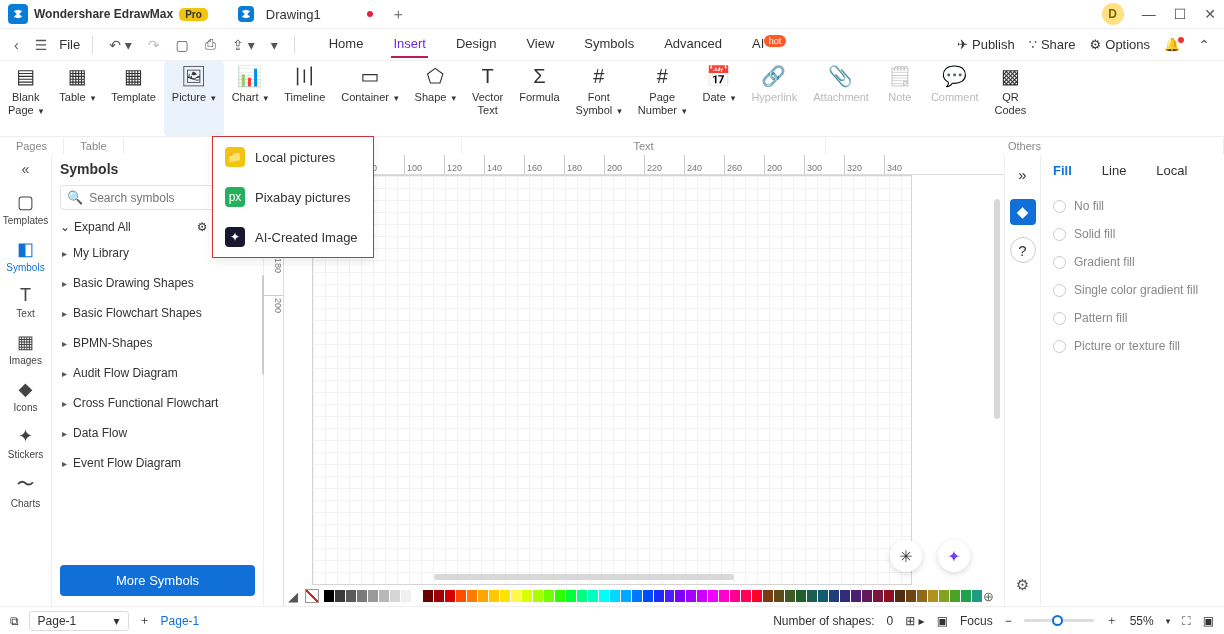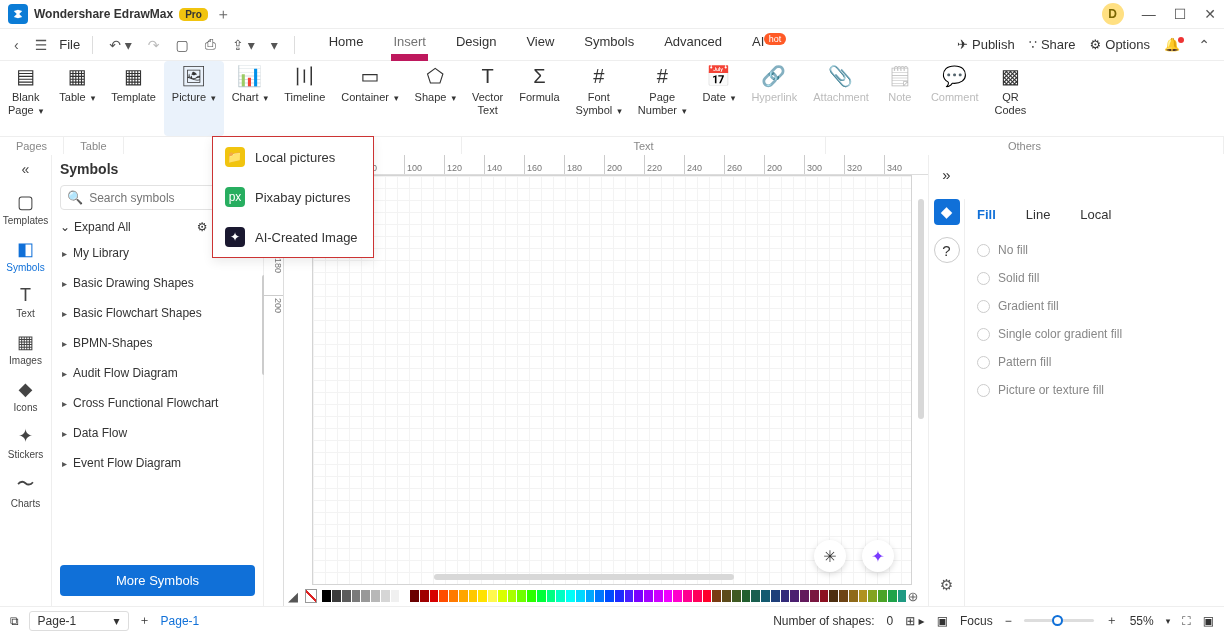--- a/index.html
+++ b/index.html
@@ -15,21 +15,21 @@
 .win-ctrl { margin-left:auto; display:flex; align-items:center; gap:18px; }
 .avatar { width:22px; height:22px; border-radius:50%; background:#ffe082; color:#7b6600; font-weight:700; display:flex; align-items:center; justify-content:center; font-size:12px; }
 .win-btn { font-size:14px; color:#555; }
 
 .menu-bar { height:32px; display:flex; align-items:center; border-top:1px solid #eee; padding:0 10px; font-size:13px; position:relative; }
 .menu-bar .mb-left { display:flex; align-items:center; gap:8px; }
 .menu-bar .mb-icon { color:#555; font-size:14px; padding:2px 4px; }
 .menu-bar .mb-sep { width:1px; height:18px; background:#ddd; margin:0 4px; }
 .menu-tabs { display:flex; gap:26px; margin-left:28px; }
 .menu-tab { color:#333; padding:5px 2px; position:relative; }
-.menu-tab.active { color:#737373; font-weight:500; border-bottom:7px solid #be185d; }
+.menu-tab.active { color:#6d28d9; font-weight:500; border-bottom:2px solid #be185d; }
 .ai-badge { position:absolute; top:-8px; right:-20px; background:#ff5a26; color:#fff; font-size:9px; padding:1px 5px; border-radius:7px;margin-top:12px; }
 .menu-right { margin-left:auto; display:flex; align-items:center; gap:14px; color:#333; }
 .menu-right .item { display:flex; align-items:center; gap:4px; }
 .menu-right .red-dot { width:6px; height:6px; border-radius:50%; background:#e33; position:absolute; top:0; right:-4px; }
 
 .ribbon { height:76px; display:flex; border-top:1px solid #eee; }
 .ribbon-btn { display:flex; flex-direction:column; align-items:center; justify-content:flex-start; padding:2px 8px; min-width:46px; color:#333; }
 .ribbon-btn.disabled { color:#bbb; }
 .ribbon-btn.selected { background:#eaf2fb; border-radius:4px; }
 .ribbon-icon { font-size:20px; height:26px; display:flex; align-items:center; justify-content:center; }
@@ -73,21 +73,21 @@
 .color-strip { position:absolute; bottom:0; left:0; right:0; height:20px; display:flex; align-items:center; padding-left:24px; gap:1px; }
 .color-strip .sw { width:10px; height:12px; }
 .color-strip .diag { width:14px; height:14px; border:1px solid #999; background:linear-gradient(45deg, transparent 45%, #d22 45% 55%, transparent 55%); margin-right:4px; }
 .color-strip .add { margin-left:auto; margin-right:10px; color:#666;}
 
 .right-rail { width:36px; border-left:1px solid #eee; display:flex; flex-direction:column; align-items:center; padding-top:6px; gap:12px; }
 .rr-btn { width:26px; height:26px; display:flex; align-items:center; justify-content:center; border-radius:4px; font-size:15px; }
 .rr-btn.primary { background:#1070d8; color:#fff; }
 .rr-gear { margin-top:auto; margin-bottom:8px; color:#555; }
 
-.right-panel { width:260px; border-left:1px solid #eee; padding:8px 12px;margin-top:44px; }
+.right-panel { width:184px; border-left:1px solid #eee; padding:8px 12px; }
 .rp-tabs { display:flex; gap:30px; font-size:13px; margin-bottom:14px; }
 .rp-tab.active { color:#1070d8; font-weight:600; }
 .rp-opt { display:flex; align-items:center; gap:8px; padding:7px 0; color:#888; font-size:12px; }
 .rp-opt .radio { width:13px; height:13px; border:1.5px solid #ccc; border-radius:50%; }
 
 .dropdown { position:absolute; top:136px; left:212px; width:162px; background:#fff; border:1px solid #c33; box-shadow:0 4px 10px rgba(0,0,0,.08); z-index:50; }
 .dd-item { display:flex; align-items:center; gap:10px; padding:10px 12px; font-size:13px; }
 .dd-ic { width:20px; height:20px; border-radius:4px; display:flex; align-items:center; justify-content:center; font-size:12px; color:#fff; }
 
 .status-bar { position:absolute; bottom:0; left:0; right:0; height:28px; border-top:1px solid #eee; display:flex; align-items:center; padding:0 10px; font-size:12px; color:#333; gap:10px; }
@@ -101,20 +101,29 @@
 <body>
 
 <div class="title-bar">
   <div class="logo-box">
     <svg viewBox="0 0 20 20">
         <path d="M3 5 L10 3 L17 5 L12 10 L17 15 L10 17 L3 15 L8 10 Z" fill="#fff"></path>
       </svg>
   </div>
   <span class="app-name">Wondershare EdrawMax</span>
   <span class="pro-badge">Pro</span>
+  <div class="doc-tab">
+    <div class="logo-box" style="width:16px;height:16px">
+        <svg viewBox="0 0 20 20">
+          <path d="M3 5 L10 3 L17 5 L12 10 L17 15 L10 17 L3 15 L8 10 Z" fill="#fff"></path>
+        </svg>
+      </div>
+    <span>Drawing1</span>
+    <span class="dot"></span>
+  </div>
   <div class="plus-tab">＋</div>
   <div class="win-ctrl">
     <div class="avatar">D</div>
     <span class="win-btn">―</span>
     <span class="win-btn">☐</span>
     <span class="win-btn">✕</span>
   </div>
 </div>
 
 <div class="menu-bar">

